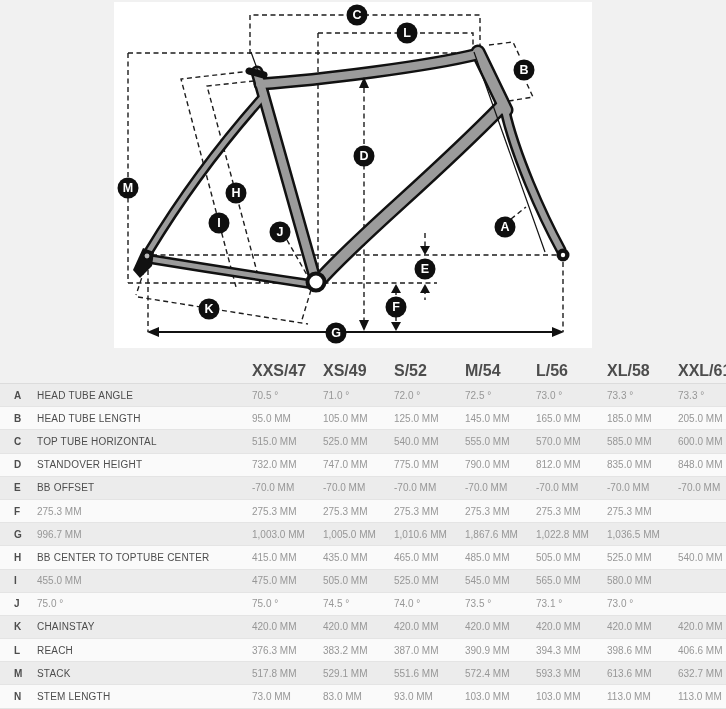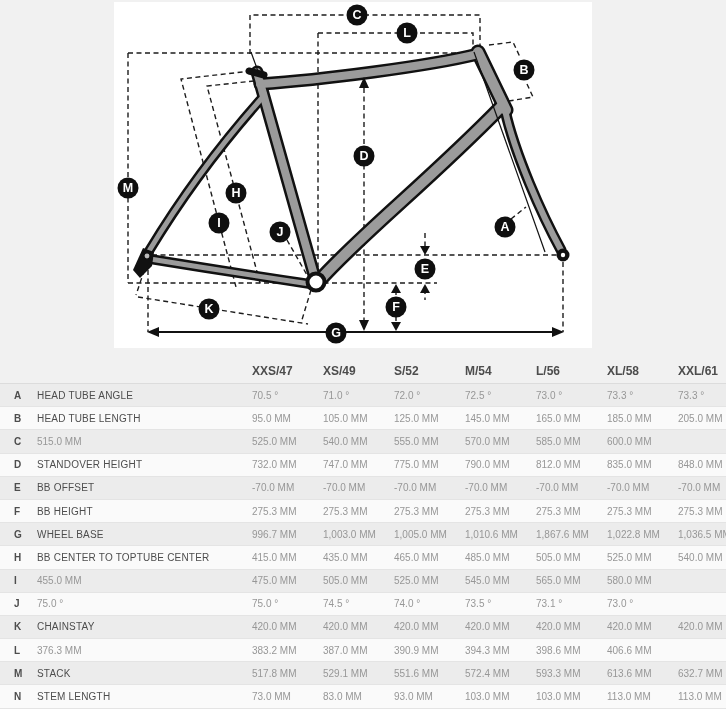--- a/index.html
+++ b/index.html
@@ -13,21 +13,21 @@
 
   .geo-table { position:absolute; top:358px; left:0; width:726px; }
   .t-header, .t-row {
     display:grid;
     grid-template-columns:23px 215px repeat(7, 71px);
     align-items:center;
     padding-left:14px;
     box-sizing:border-box;
   }
   .t-header {
-    height:26px; font-size:12px; font-weight:bold; color:#4d4d4d;
+    height:26px; font-size:16px; font-weight:bold; color:#4d4d4d;
     background:#f1f1f1; border-bottom:1px solid #dcdcdc;
   }
   .t-row { height:23.2px; font-size:10px; border-bottom:1px solid #e4e4e4; }
   .t-row.striped { background:#ececec; }
   .t-row.plain   { background:#fafafa; }
   .cell-key   { font-weight:bold; color:#4d4d4d; }
   .cell-label { font-weight:normal; color:#4d4d4d; letter-spacing:0.2px; white-space:nowrap; }
   .cell-val   { color:#979797; white-space:nowrap; }
 </style>
 </head>
@@ -197,20 +197,21 @@
           <div class="cell-val">105.0 MM</div>
           <div class="cell-val">125.0 MM</div>
           <div class="cell-val">145.0 MM</div>
           <div class="cell-val">165.0 MM</div>
           <div class="cell-val">185.0 MM</div>
           <div class="cell-val">205.0 MM</div>
         </div>
 
     <div class="t-row striped">
       <div class="cell-key">C</div>
+      <div class="cell-label">TOP TUBE HORIZONTAL</div>
     <div class="cell-val">515.0 MM</div>
           <div class="cell-val">525.0 MM</div>
           <div class="cell-val">540.0 MM</div>
           <div class="cell-val">555.0 MM</div>
           <div class="cell-val">570.0 MM</div>
           <div class="cell-val">585.0 MM</div>
           <div class="cell-val">600.0 MM</div>
         </div>
 
     <div class="t-row plain">
@@ -232,33 +233,31 @@
           <div class="cell-val">-70.0 MM</div>
           <div class="cell-val">-70.0 MM</div>
           <div class="cell-val">-70.0 MM</div>
           <div class="cell-val">-70.0 MM</div>
           <div class="cell-val">-70.0 MM</div>
           <div class="cell-val">-70.0 MM</div>
         </div>
 
     <div class="t-row plain">
       <div class="cell-key">F</div>
-      <div class="cell-label">BB HEIGHT</div>
     <div class="cell-val">275.3 MM</div>
           <div class="cell-val">275.3 MM</div>
           <div class="cell-val">275.3 MM</div>
           <div class="cell-val">275.3 MM</div>
           <div class="cell-val">275.3 MM</div>
           <div class="cell-val">275.3 MM</div>
           <div class="cell-val">275.3 MM</div>
         </div>
 
     <div class="t-row striped">
       <div class="cell-key">G</div>
-      <div class="cell-label">WHEEL BASE</div>
     <div class="cell-val">996.7 MM</div>
           <div class="cell-val">1,003.0 MM</div>
           <div class="cell-val">1,005.0 MM</div>
           <div class="cell-val">1,010.6 MM</div>
           <div class="cell-val">1,867.6 MM</div>
           <div class="cell-val">1,022.8 MM</div>
           <div class="cell-val">1,036.5 MM</div>
         </div>
 
     <div class="t-row plain">
@@ -302,20 +301,21 @@
           <div class="cell-val">420.0 MM</div>
           <div class="cell-val">420.0 MM</div>
           <div class="cell-val">420.0 MM</div>
           <div class="cell-val">420.0 MM</div>
           <div class="cell-val">420.0 MM</div>
           <div class="cell-val">420.0 MM</div>
         </div>
 
     <div class="t-row plain">
       <div class="cell-key">L</div>
+      <div class="cell-label">REACH</div>
     <div class="cell-val">376.3 MM</div>
           <div class="cell-val">383.2 MM</div>
           <div class="cell-val">387.0 MM</div>
           <div class="cell-val">390.9 MM</div>
           <div class="cell-val">394.3 MM</div>
           <div class="cell-val">398.6 MM</div>
           <div class="cell-val">406.6 MM</div>
         </div>
 
     <div class="t-row striped">

